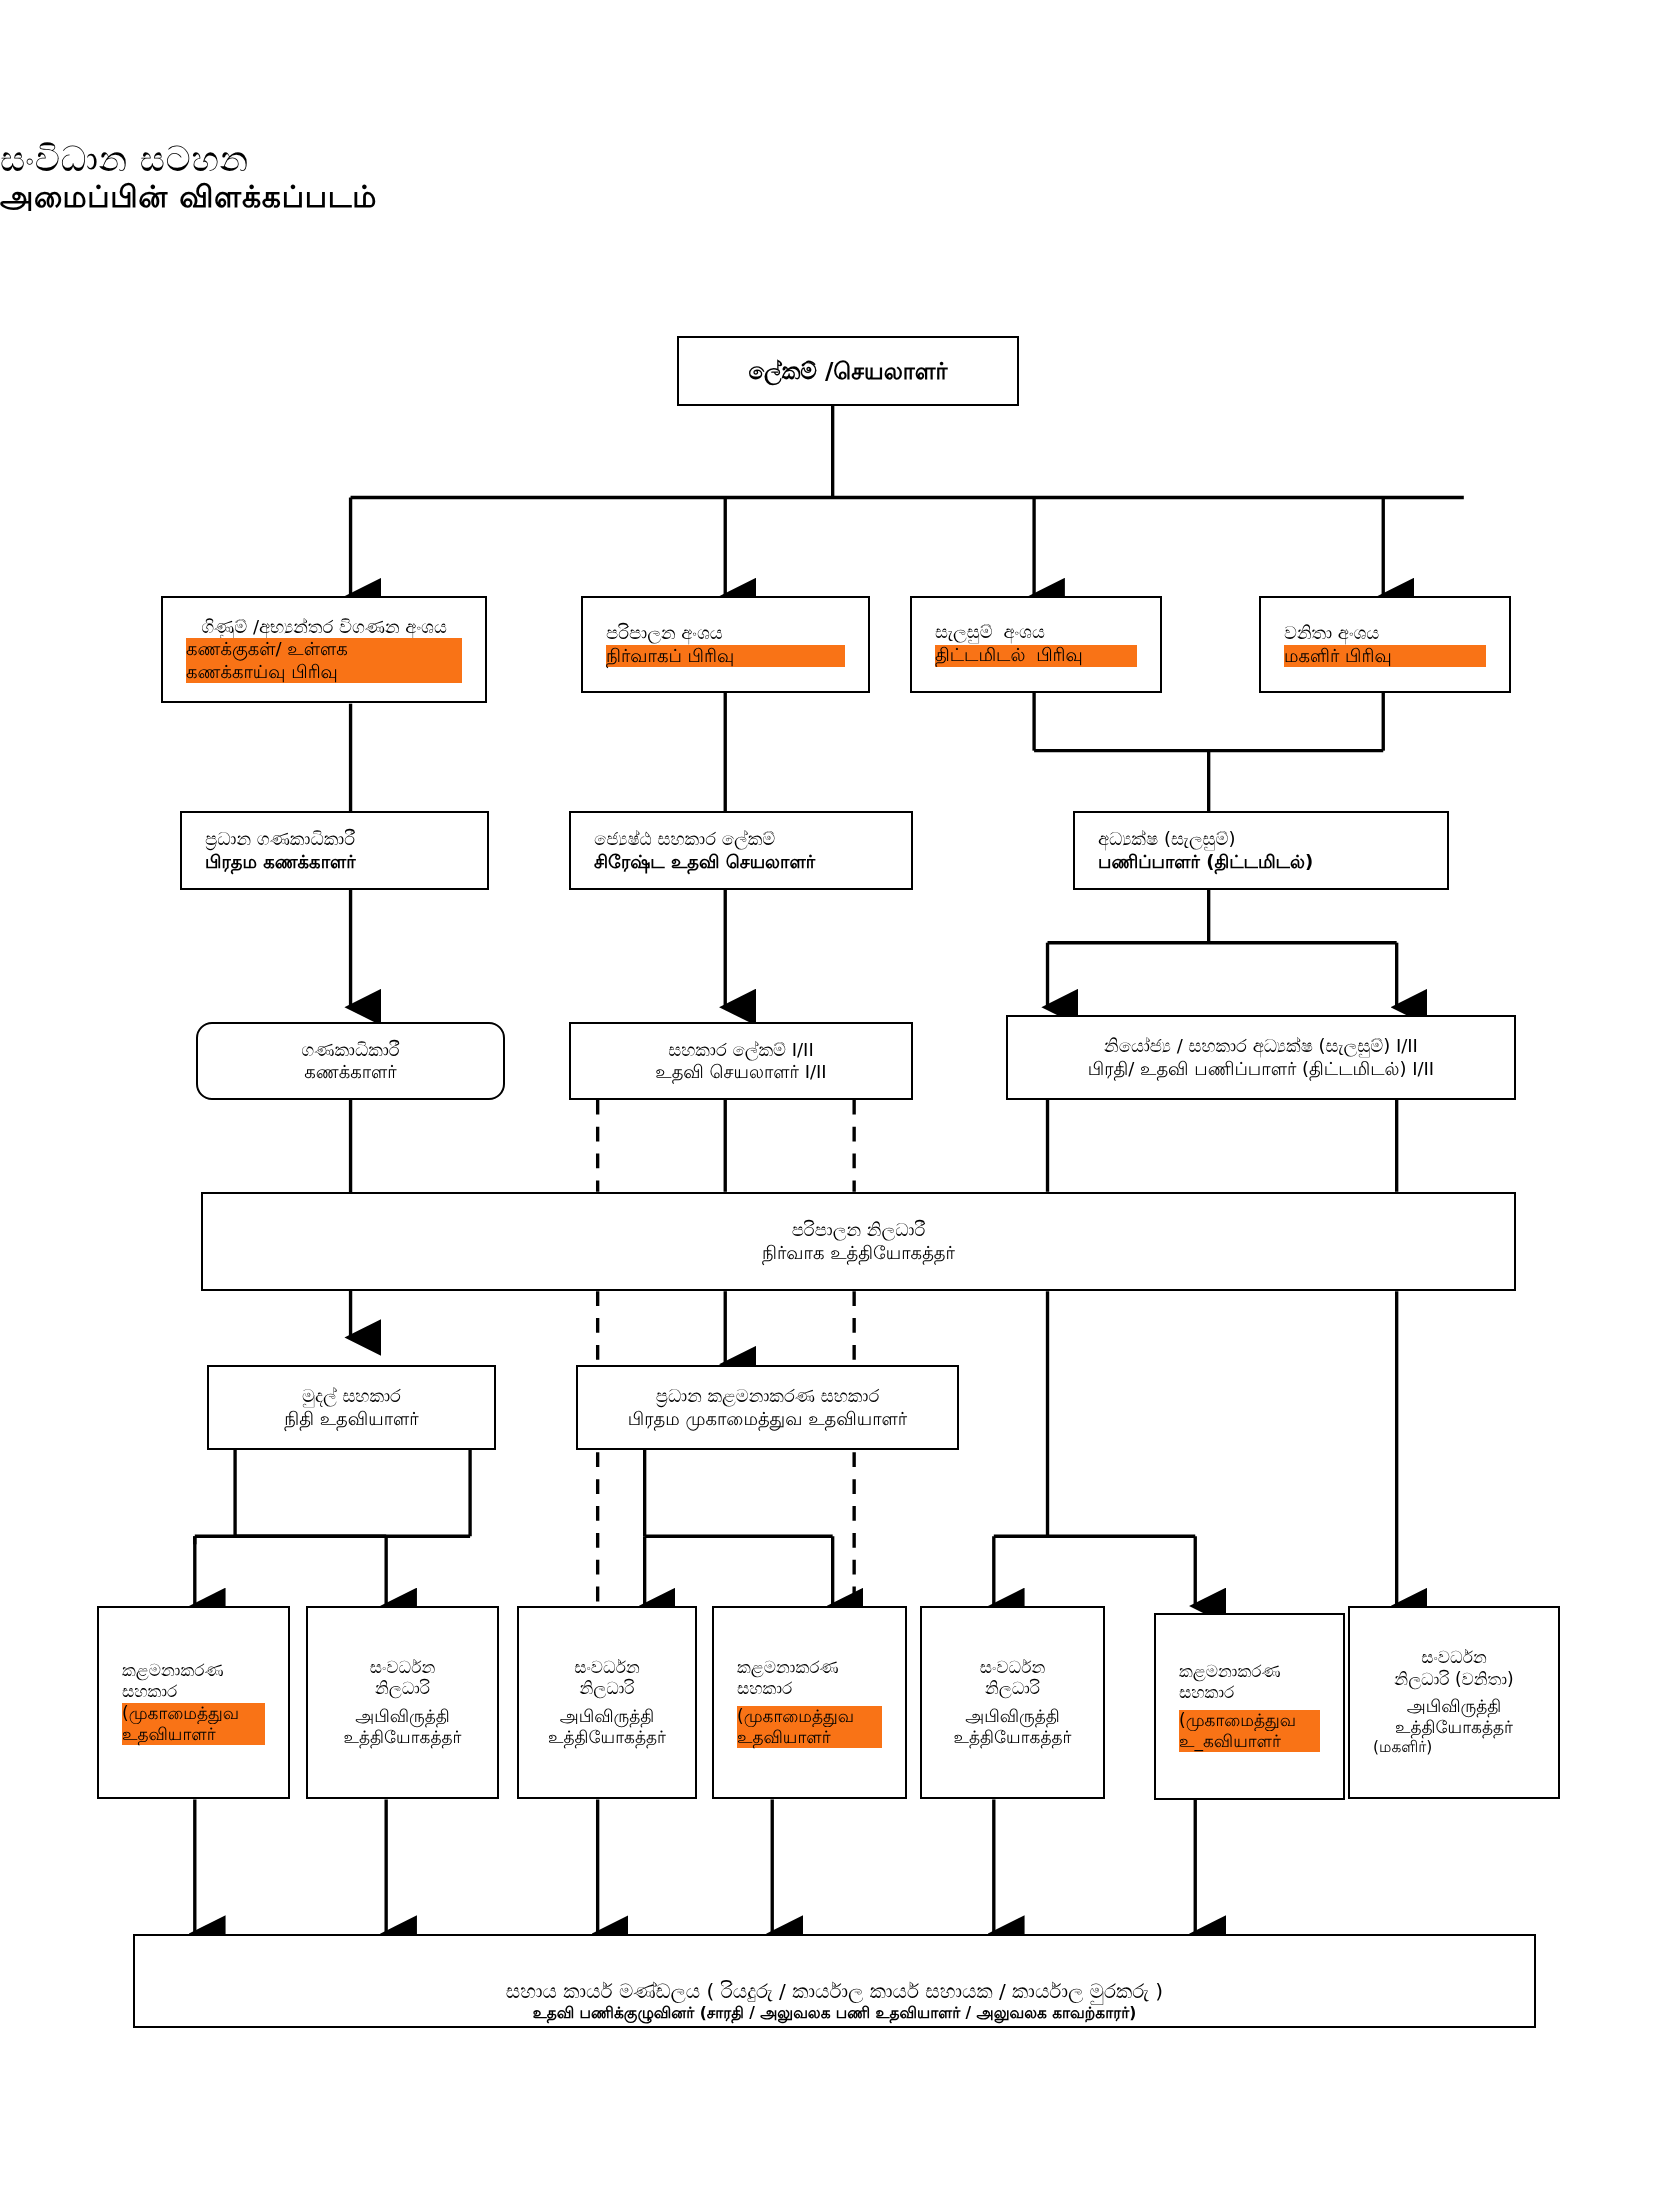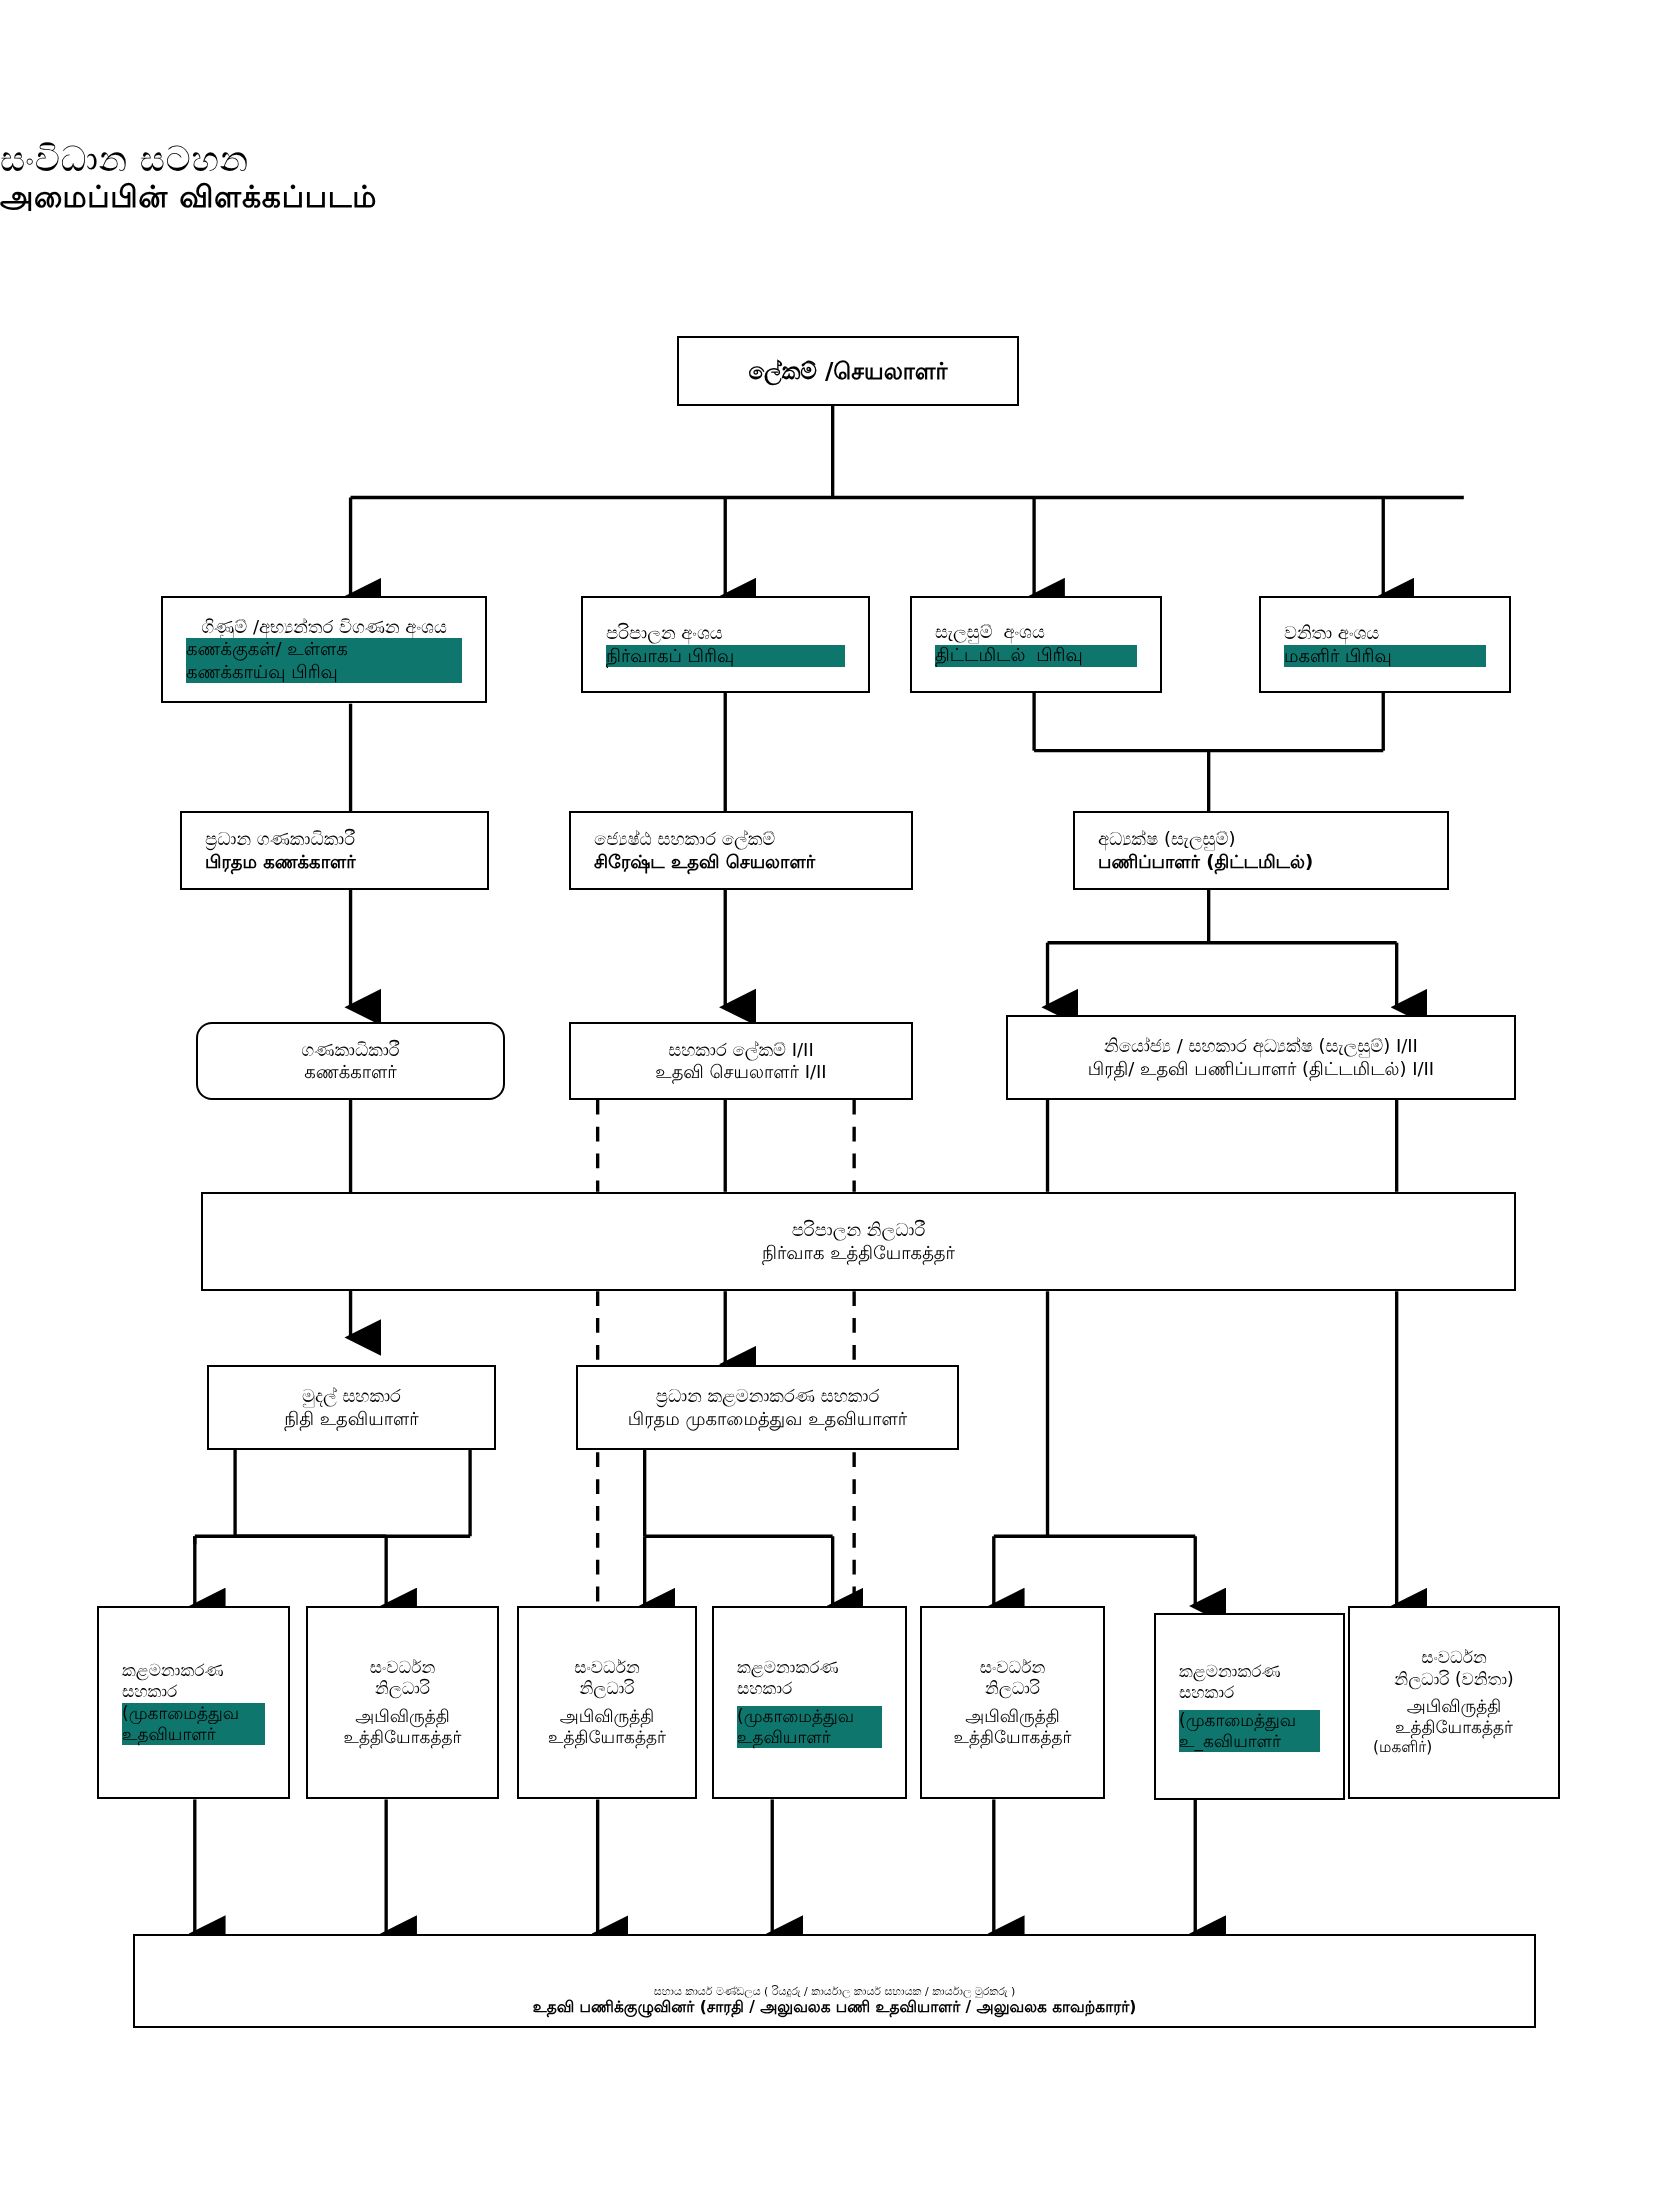--- a/index.html
+++ b/index.html
@@ -61,31 +61,31 @@
     z-index: 3;
   }
   .node .ln {
     display: block;
     color: #000;
     line-height: 1.24;
   }
   .si  { font-size: 18px; }
   .ta  { font-size: 18px; }
   .si-b, .ta-b { font-weight: bold; }
-  .ta-hl { background: #0f766e; }
+  .ta-hl { background: #f97316; }
 
   .c   { text-align: center; }
   .l   { text-align: left; }
 
   .big-si { font-size: 23px; }
 
   .sm-si { font-size: 17px; }
   .sm-ta { font-size: 17px; }
 
-  .xs-si { font-size: 11px; margin-top: 40px; }
+  .xs-si { font-size: 20px; margin-top: 40px; }
   .xs-ta { font-size: 15.4px; }
 
   .gap { height: 6.7px; }
 </style>
 </head>
 <body>
 
 <div id="page">
 
   <svg id="edges" viewBox="0 0 2481 3284" width="1666" height="2205">

